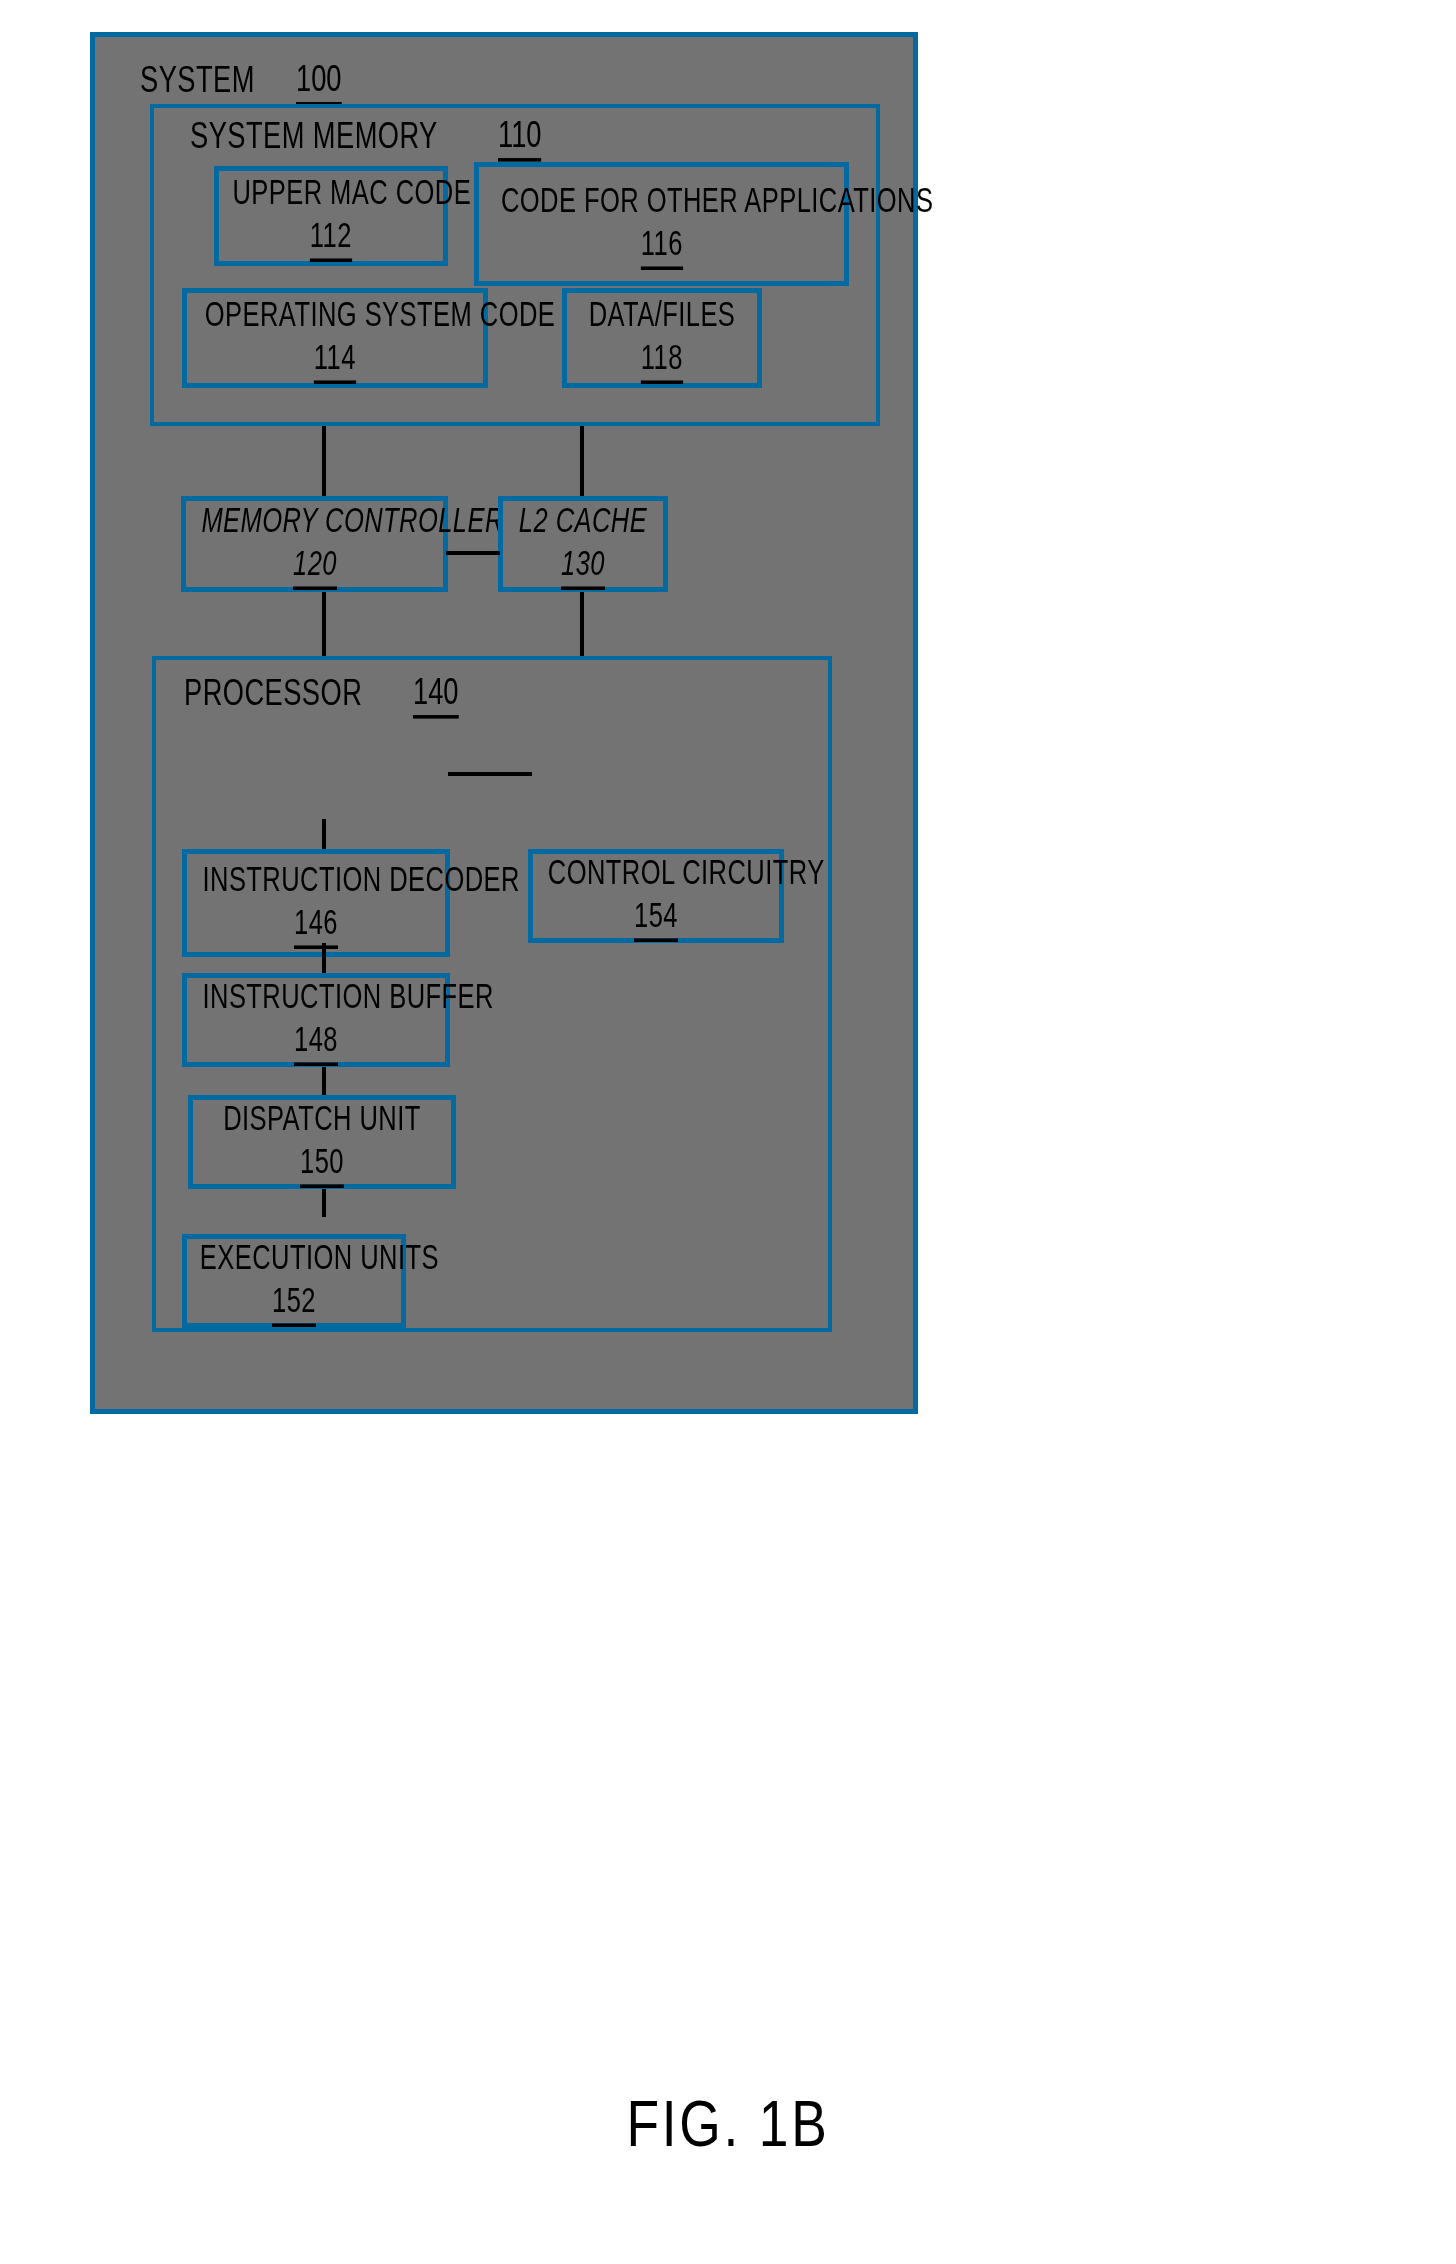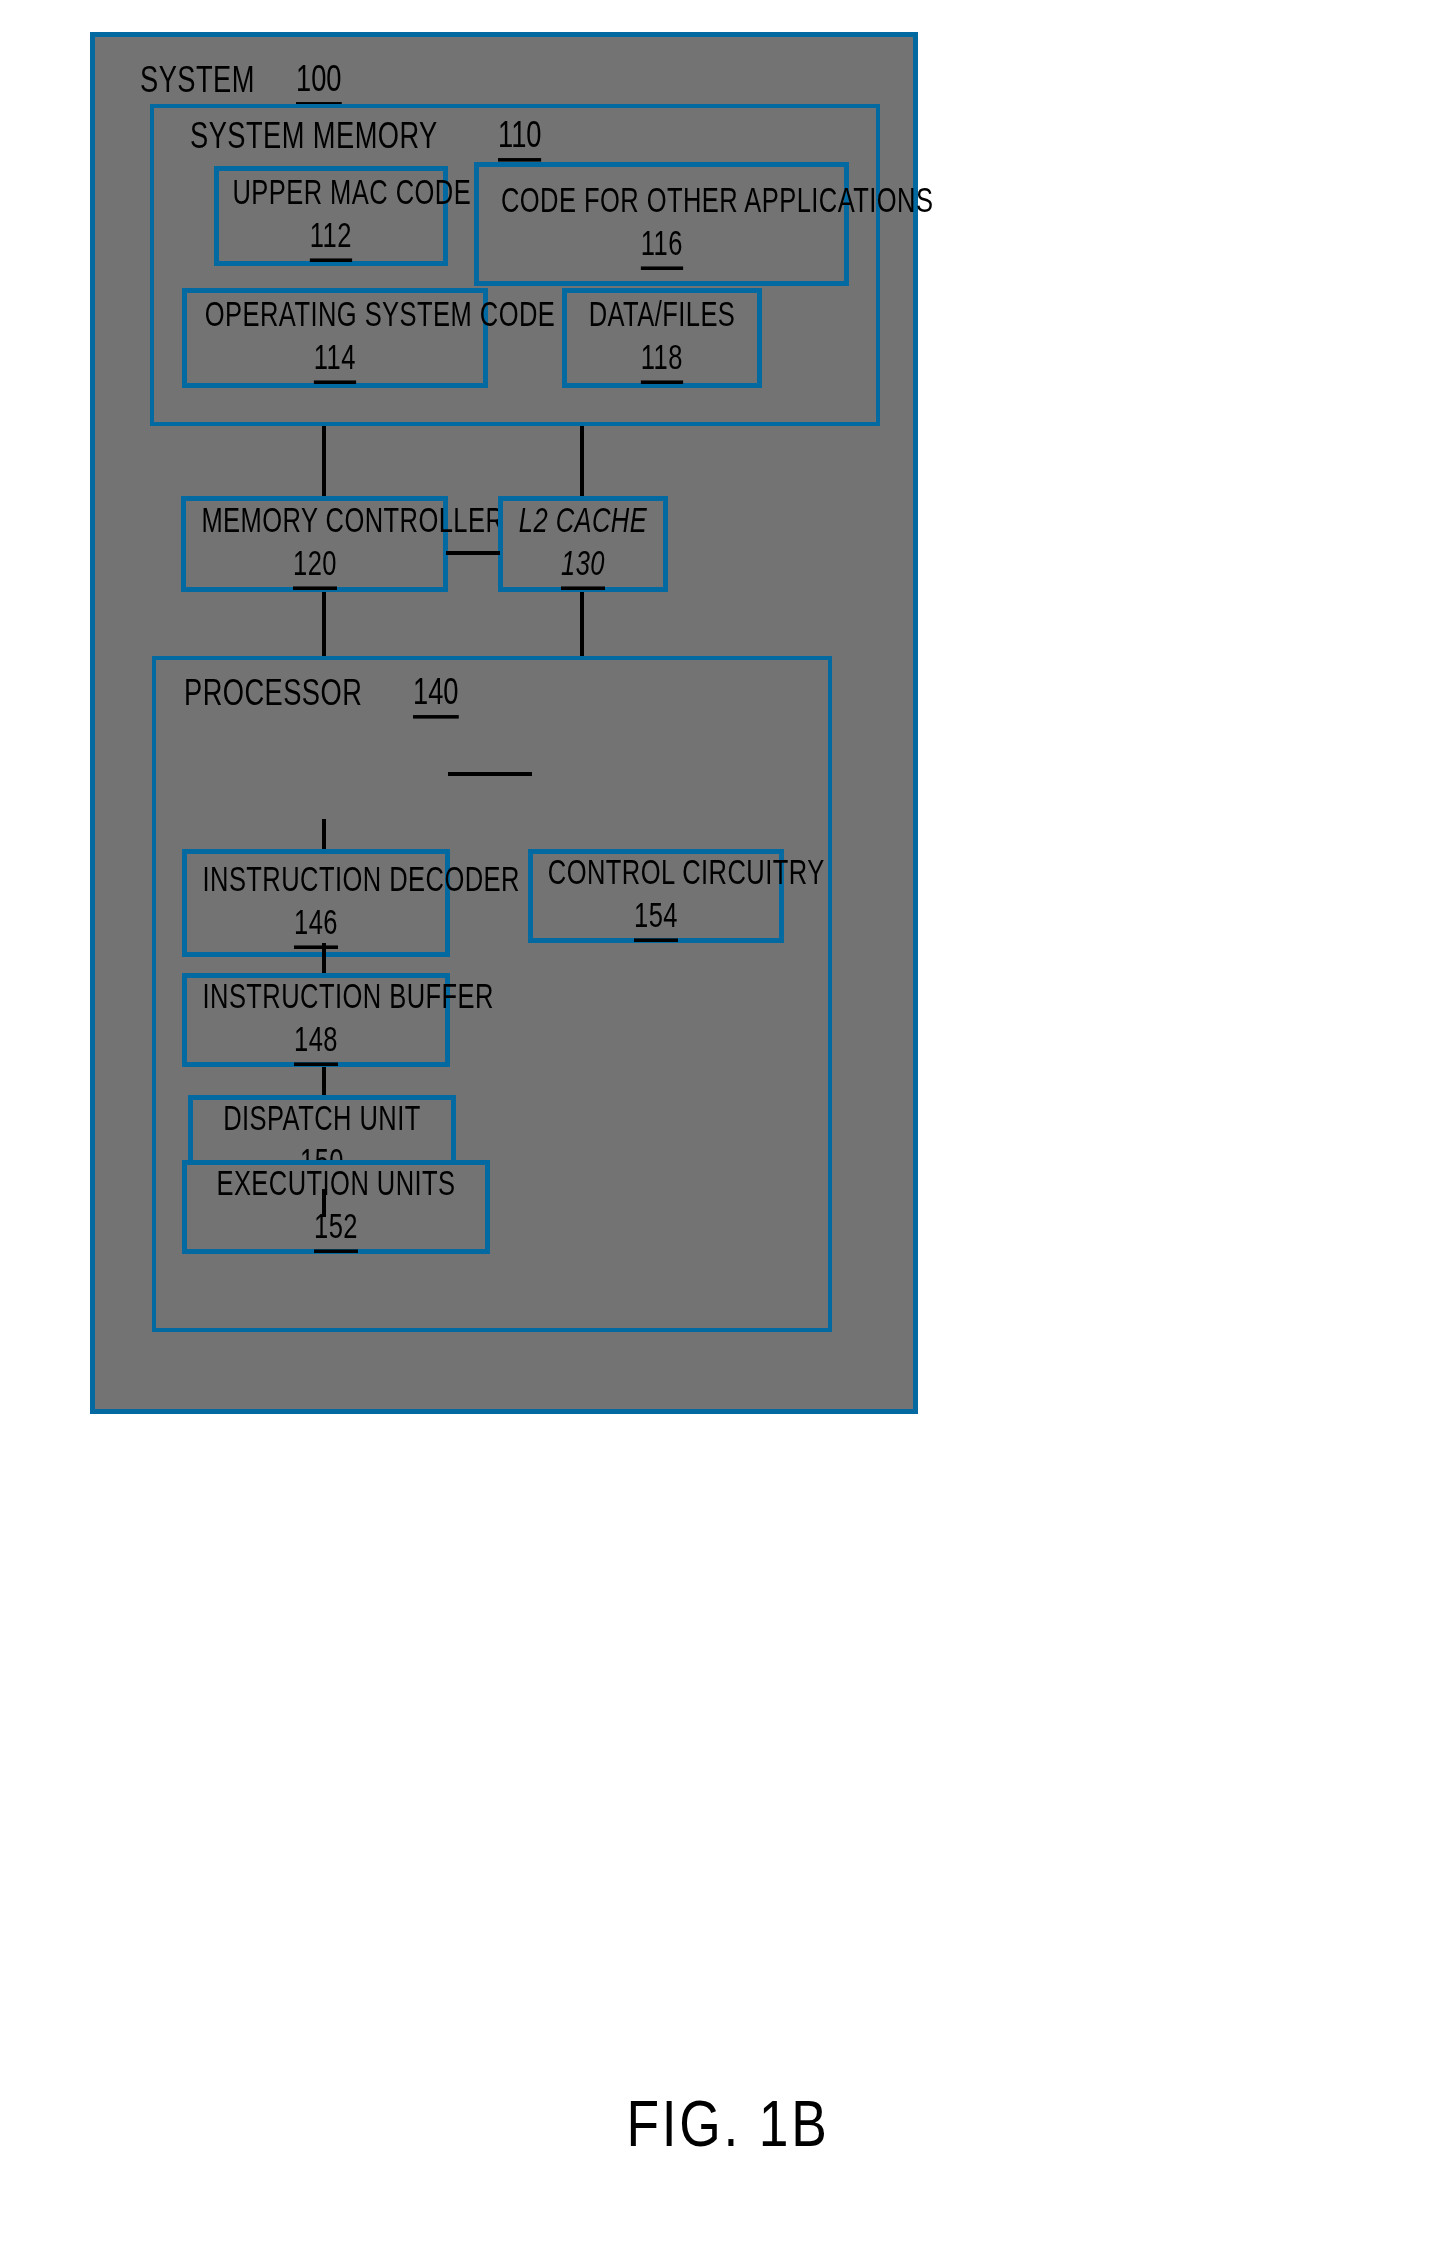--- a/index.html
+++ b/index.html
@@ -152,21 +152,21 @@
   <div class="box leaf" style="left:562px; top:288px; width:200px; height:100px;">
     <div class="boxcontent">
       <span class="lbl boxtitle">DATA/FILES</span>
       <span class="lbl boxnum">118</span>
     </div>
   </div>
 
   <div class="conn v" style="left:322px; top:426px; height:70px;"></div>
   <div class="conn v" style="left:580px; top:426px; height:70px;"></div>
 
-  <div class="box leaf" style="left:181px; top:496px; width:267px; height:96px;">
+  <div class="box leaf" style="left:181px; top:496px; width:267px; height:96px;font-style:italic;">
     <div class="boxcontent">
       <span class="lbl boxtitle">MEMORY CONTROLLER</span>
       <span class="lbl boxnum">120</span>
     </div>
   </div>
 
   <div class="box leaf" style="left:498px; top:496px; width:170px; height:96px;font-style:italic;">
     <div class="boxcontent">
       <span class="lbl boxtitle">L2 CACHE</span>
       <span class="lbl boxnum">130</span>
@@ -215,21 +215,21 @@
 
   <div class="box leaf" style="left:188px; top:1095px; width:268px; height:94px;">
     <div class="boxcontent">
       <span class="lbl boxtitle">DISPATCH UNIT</span>
       <span class="lbl boxnum">150</span>
     </div>
   </div>
 
   <div class="conn v" style="left:322px; top:1067px; height:28px;"></div>
 
-  <div class="box leaf" style="left:182px; top:1160px; width:308px; height:94px;">
+  <div class="box leaf" style="left:182px; top:1234px; width:224px; height:94px;">
     <div class="boxcontent">
       <span class="lbl boxtitle">EXECUTION UNITS</span>
       <span class="lbl boxnum">152</span>
     </div>
   </div>
 
   <div class="conn v" style="left:322px; top:1189px; height:28px;"></div>
 
   <div id="fig-caption">FIG. 1B</div>
 

